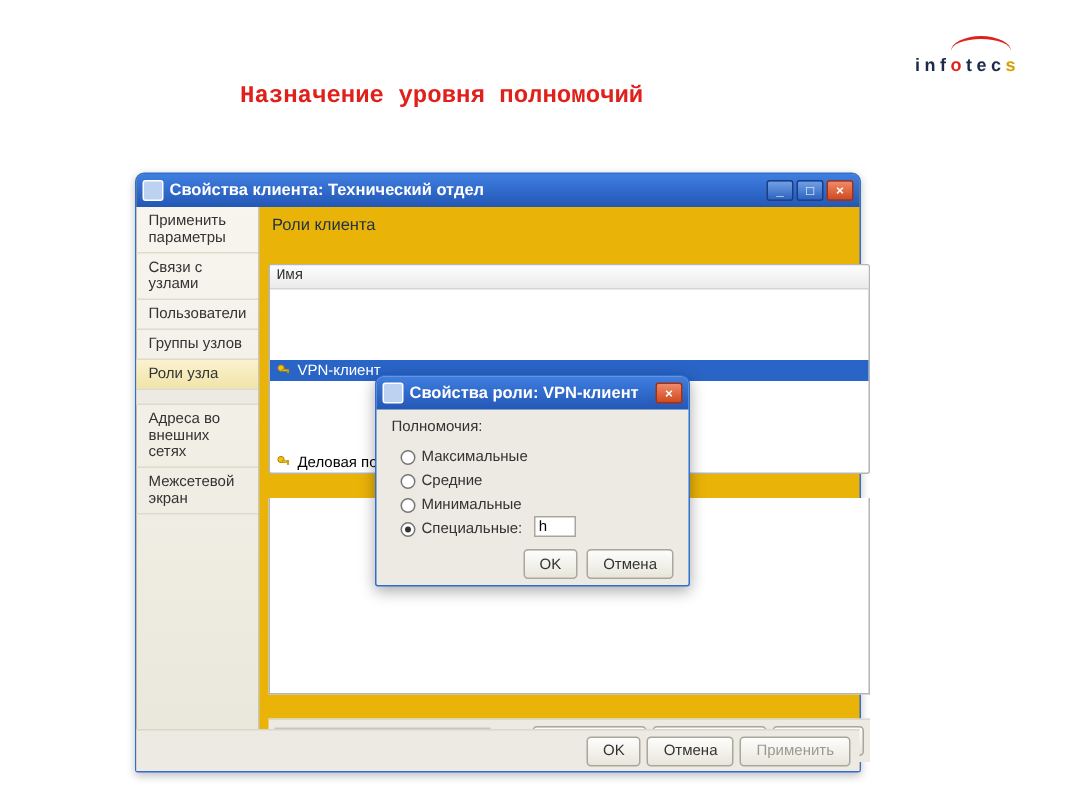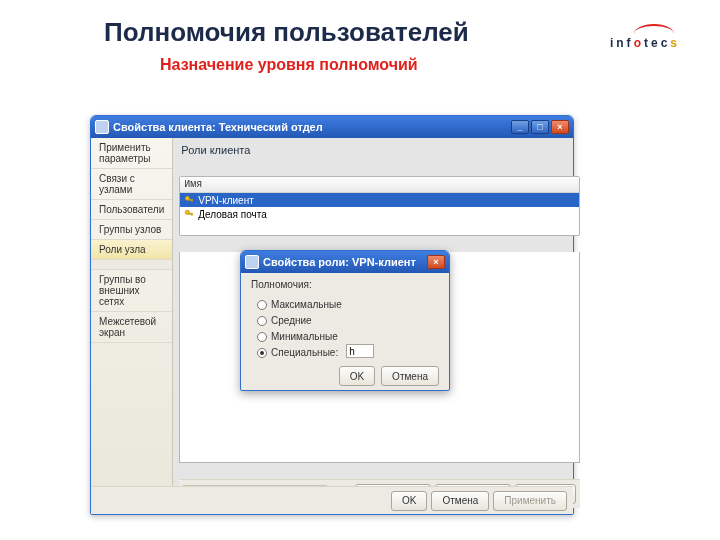--- a/index.html
+++ b/index.html
@@ -1,30 +1,30 @@
 <!DOCTYPE html>
 <html><head>
 <meta charset="utf-8">
 <style>
   * { box-sizing: border-box; margin: 0; padding: 0; font-family: Tahoma, Arial, sans-serif; }
   body { width: 720px; height: 540px; background: #fff; overflow: hidden; }
 
   .slide { position: relative; width: 100%; height: 100%; }
   .heading { position: absolute; top: 18px; left: 104px; font-size: 26px; font-weight: bold; color: #1d2b4a; line-height: 1.15; }
-  .subheading { position: absolute; top: 55px; left: 160px; font-size: 16px; font-weight: bold; color: #e0201b; line-height: 1.2; }
+  .subheading { position: absolute; top: 55px; left: 160px; font-size: 16px; font-weight: bold; color: #e0201b; line-height: 1.2; font-family: Liberation Mono, monospace; }
   .logo { position: absolute; top: 24px; right: 40px; display: flex; flex-direction: column; align-items: flex-start; }
   .logo .arc { width: 40px; height: 10px; border-top: 2px solid #e0201b; border-radius: 50% 50% 0 0 / 100% 100% 0 0; margin-left: 24px; margin-bottom: 2px; }
   .logo .txt { font-size: 12px; font-weight: bold; letter-spacing: 3px; color: #1d2b4a; }
   .logo .txt .dot { color: #e0201b; }
   .logo .txt .o2 { color: #d6a100; }
 
   
   .win {
     position: absolute; left: 90px; top: 115px; width: 484px; height: 400px;
-    border: 1px solid #2f6fcf; border-radius: 6px 6px 2px 2px; background: #e5e5e5;
+    border: 1px solid #2f6fcf; border-radius: 6px 6px 2px 2px; background: #eab308;
     box-shadow: 0 2px 6px rgba(0,0,0,.25);
   }
   .titlebar {
     height: 22px; background: linear-gradient(#3f7ee0,#2357b5);
     border-radius: 5px 5px 0 0; display: flex; align-items: center;
     padding: 0 4px; color: #fff; font-size: 11px; font-weight: bold;
   }
   .titlebar .icon { width: 14px; height: 14px; margin-right: 4px; background: #bcd2f0; border: 1px solid #fff; border-radius: 2px; display:inline-block;}
   .titlebar .spacer { flex: 1; }
   .titlebar .winbtn {
@@ -44,21 +44,21 @@
   .sidebar .item.selected { background: linear-gradient(#fbf2cf,#f1e4a9); font-weight: normal; }
   .sidebar .gap { height: 10px; border-bottom: 1px solid #dedacd; background:#eceae3;}
 
   .mainpane { flex:1; display:flex; flex-direction:column; padding:6px;gap:16px; }
   .panel-label { font-size: 11px; color:#234; margin: 0 0 4px 2px;}
   .listbox {
     flex: 0 0 60px; background:#fff; border:1px solid #b5b5b5; border-radius:2px;
     font-size: 10px;
   }
   .listhead { height: 16px; background: linear-gradient(#fdfdfd,#eaeaea); border-bottom:1px solid #d4d4d4; padding:0 4px; line-height:16px; color:#333;font-family:Liberation Mono, monospace;}
-  .listrow { display:flex; align-items:center; height:14px; padding:0 4px; gap:4px;}
+  .listrow { display:flex; align-items:center; height:14px; padding:0 4px; gap:4px;margin-top:47px;}
   .listrow.selected { background: #2964c7; color:#fff; }
   .key-icon { width:10px; height:10px; display:inline-block; }
   .key-icon svg { width:100%; height:100%; }
 
   .lower-area { flex:1; background:#fff; border:1px solid #b5b5b5; border-top:none;}
 
   .toolbar-bottom {
     display:flex; align-items:center; padding:4px; gap:4px;
     border-top:1px solid #dad7ca; background:#eceae3;
   }
@@ -73,38 +73,37 @@
 
   .okbar {
     position:absolute; left:0; right:0; bottom:0; height:28px;
     display:flex; align-items:center; justify-content:flex-end; gap:4px;
     padding:0 6px; background:#eceae3; border-top:1px solid #dad7ca;
   }
   .btn.disabled { color:#9c9a8f; }
 
   
   .modal {
-    position:absolute; left:240px; top:250px; width:210px;
+    position:absolute; left:250px; top:250px; width:210px;
     border:1px solid #2f6fcf; border-radius:6px 6px 2px 2px; background:#eceae3;
     box-shadow:0 3px 10px rgba(0,0,0,.35); z-index:5;
   }
   .modal .titlebar { border-radius:5px 5px 0 0;}
   .modal-body { padding:6px 10px 4px 10px; font-size:10px; color:#333;}
   .modal-body .group-label{ margin-bottom:4px;}
   .radiorow { display:flex; align-items:flex-end; height:16px; gap:4px; margin-left:6px;}
   .radio { width:10px;height:10px;border:1px solid #777;border-radius:50%;background:#fff;display:inline-flex;align-items:center;justify-content:center;}
   .radio.checked::after{content:"";width:4px;height:4px;border-radius:50%;background:#333;}
   .txt-input { margin-left:4px; width:28px; height:14px; border:1px solid #a9a79b; background:#fff; font-size:10px; padding:0 2px;}
   .modal-footer { display:flex; justify-content:flex-end; gap:6px; margin-top:8px;}
 </style>
 </head>
 <body>
 
 <div class="slide">
-  <div class="heading">Полномочия пользователей</div>
   <div class="subheading">Назначение уровня полномочий</div>
   <div class="logo">
     <div class="arc"></div>
     <div class="txt"><span>inf</span><span class="dot">o</span><span>tec</span><span class="o2">s</span></div>
   </div>
 
   <div class="win">
     <div class="titlebar">
       <span class="icon"></span>
       <span>Свойства клиента: Технический отдел</span>
@@ -115,21 +114,21 @@
     </div>
 
     <div class="win-body">
       <div class="sidebar">
         <div class="item">Применить параметры</div>
         <div class="item">Связи с узлами</div>
         <div class="item">Пользователи</div>
         <div class="item">Группы узлов</div>
         <div class="item selected">Роли узла</div>
         <div class="gap"></div>
-        <div class="item">Группы во внешних сетях</div>
+        <div class="item">Адреса во внешних сетях</div>
         <div class="item">Межсетевой экран</div>
       </div>
 
       <div class="mainpane">
         <div class="panel-label">Роли клиента</div>
         <div class="listbox">
           <div class="listhead">Имя</div>
           <div class="listrow selected">
             <span class="key-icon"><svg viewBox="0 0 12 12">
                   <circle cx="4" cy="4" r="2.5" fill="#f0c020" stroke="#b38600" stroke-width="0.8"></circle>

